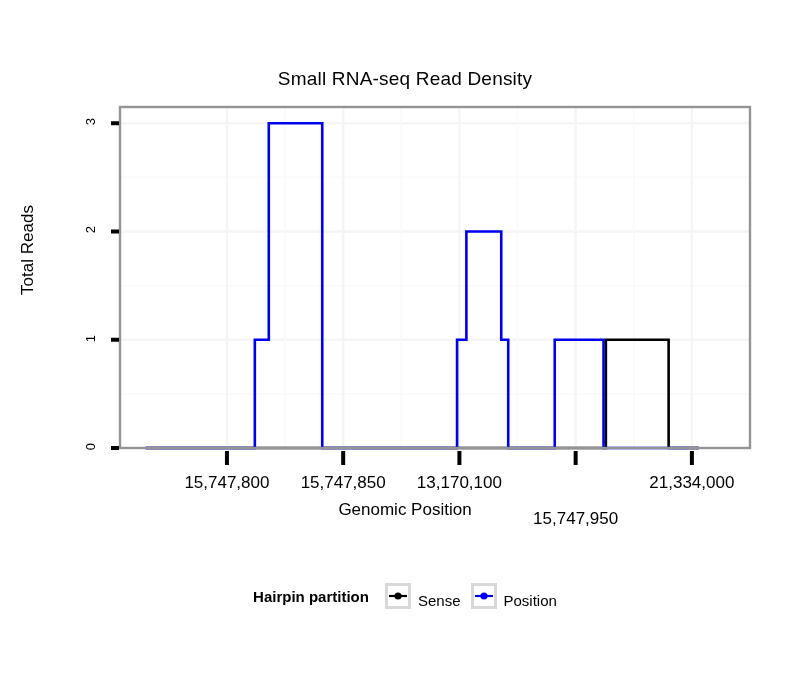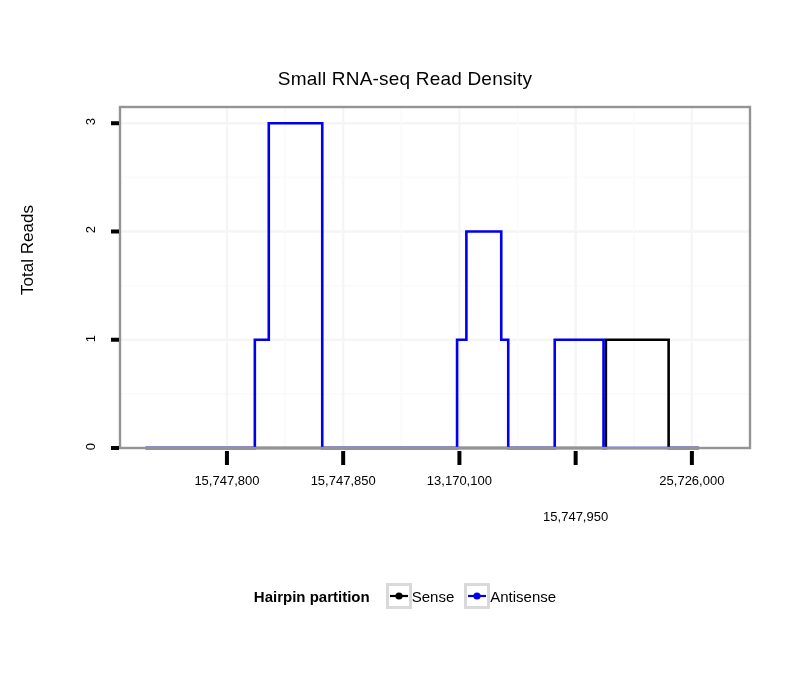--- a/index.html
+++ b/index.html
@@ -53,21 +53,21 @@
     position: absolute;
     font-size: 13px;
     color: #000;
     width: 26px;
     text-align: center;
     transform: rotate(-90deg);
     transform-origin: center center;
   }
   .tick-label-x {
     position: absolute;
-    font-size: 13px;
+    font-size: 17px;
     color: #000;
     width: 130px;
     text-align: center;
     top: 473px;
   }
   .legend {
     position: absolute;
     left: 0;
     top: 583px;
     width: 810px;
@@ -77,21 +77,22 @@
     gap: 10px;
   }
   .legend-title {
     font-size: 15px;
     font-weight: bold;
     color: #000;
     margin-right: 6px;
   }
   .legend-item {
     display: flex;
-    align-items: center;
+    align-items: flex-end;
+    gap: 7px;
   }
   .legend-key {
     width: 26px;
     height: 26px;
     background: #ffffff;
     border: 3px solid #d9d9d9;
     display: flex;
     align-items: center;
     justify-content: center;
     box-sizing: border-box;
@@ -115,21 +116,21 @@
       <div class="tick-label-y" style="left: 77px; top: 439px;">0</div>
       <div class="tick-label-y" style="left: 77px; top: 330.746px;">1</div>
       <div class="tick-label-y" style="left: 77px; top: 222.492px;">2</div>
       <div class="tick-label-y" style="left: 77px; top: 114.238px;">3</div>
     </div>
   <div id="x-ticks">
       <div class="tick-label-x" style="left: 161.937px;">15,747,800</div>
       <div class="tick-label-x" style="left: 278.173px; text-align: center;">15,747,850</div>
       <div class="tick-label-x" style="left: 394.41px;">13,170,100</div>
       <div class="tick-label-x" style="left: 510.646px; margin-top: 36px;">15,747,950</div>
-      <div class="tick-label-x" style="left: 626.882px;">25,726,000</div>
+      <div class="tick-label-x" style="left: 626.882px;">21,334,000</div>
     </div>
 
   <svg id="plot" width="810" height="500" style="position:absolute;left:0;top:0;">
     <g id="svg-content">
         <rect x="120" y="107" width="630" height="341" fill="#ffffff"></rect>
         <line x1="120" y1="393.8730158730159" x2="750" y2="393.8730158730159" stroke="#fafafa" stroke-width="1.6"></line>
         <line x1="120" y1="285.6190476190476" x2="750" y2="285.6190476190476" stroke="#fafafa" stroke-width="1.6"></line>
         <line x1="120" y1="177.36507936507934" x2="750" y2="177.36507936507934" stroke="#fafafa" stroke-width="1.6"></line>
         <line x1="120" y1="448" x2="750" y2="448" stroke="#f5f5f5" stroke-width="2.4"></line>
         <line x1="120" y1="339.74603174603175" x2="750" y2="339.74603174603175" stroke="#f5f5f5" stroke-width="2.4"></line>
@@ -152,36 +153,37 @@
         <line x1="111" y1="231.4920634920635" x2="119" y2="231.4920634920635" stroke="#000" stroke-width="4"></line>
         <line x1="111" y1="123.23809523809524" x2="119" y2="123.23809523809524" stroke="#000" stroke-width="4"></line>
         <line x1="226.93726937269372" y1="451" x2="226.93726937269372" y2="465" stroke="#000" stroke-width="4"></line>
         <line x1="343.1734317343173" y1="451" x2="343.1734317343173" y2="465" stroke="#000" stroke-width="4"></line>
         <line x1="459.409594095941" y1="451" x2="459.409594095941" y2="465" stroke="#000" stroke-width="4"></line>
         <line x1="575.6457564575646" y1="451" x2="575.6457564575646" y2="465" stroke="#000" stroke-width="4"></line>
         <line x1="691.8819188191882" y1="451" x2="691.8819188191882" y2="465" stroke="#000" stroke-width="4"></line>
       </g>
   </svg>
 
+  <div class="axis-label-x">Genomic Position</div>
 
   <div class="legend">
     <span class="legend-title">Hairpin partition</span>
     <div class="legend-item">
       <span class="legend-key">
         <svg width="20" height="20" viewBox="0 0 20 20">
           <line x1="1" y1="10" x2="19" y2="10" stroke="#000000" stroke-width="2.2"></line>
           <circle cx="10" cy="10" r="3.6" fill="#000000"></circle>
         </svg>
       </span>
       <span class="legend-text">Sense</span>
     </div>
     <div class="legend-item">
       <span class="legend-key">
         <svg width="20" height="20" viewBox="0 0 20 20">
           <line x1="1" y1="10" x2="19" y2="10" stroke="#0000ee" stroke-width="2.2"></line>
           <circle cx="10" cy="10" r="3.6" fill="#0000ee"></circle>
         </svg>
       </span>
-      <span class="legend-text">Antisense</span>
+      <span class="legend-text">Position</span>
     </div>
   </div>
 
 </div>
 
 </body></html>

